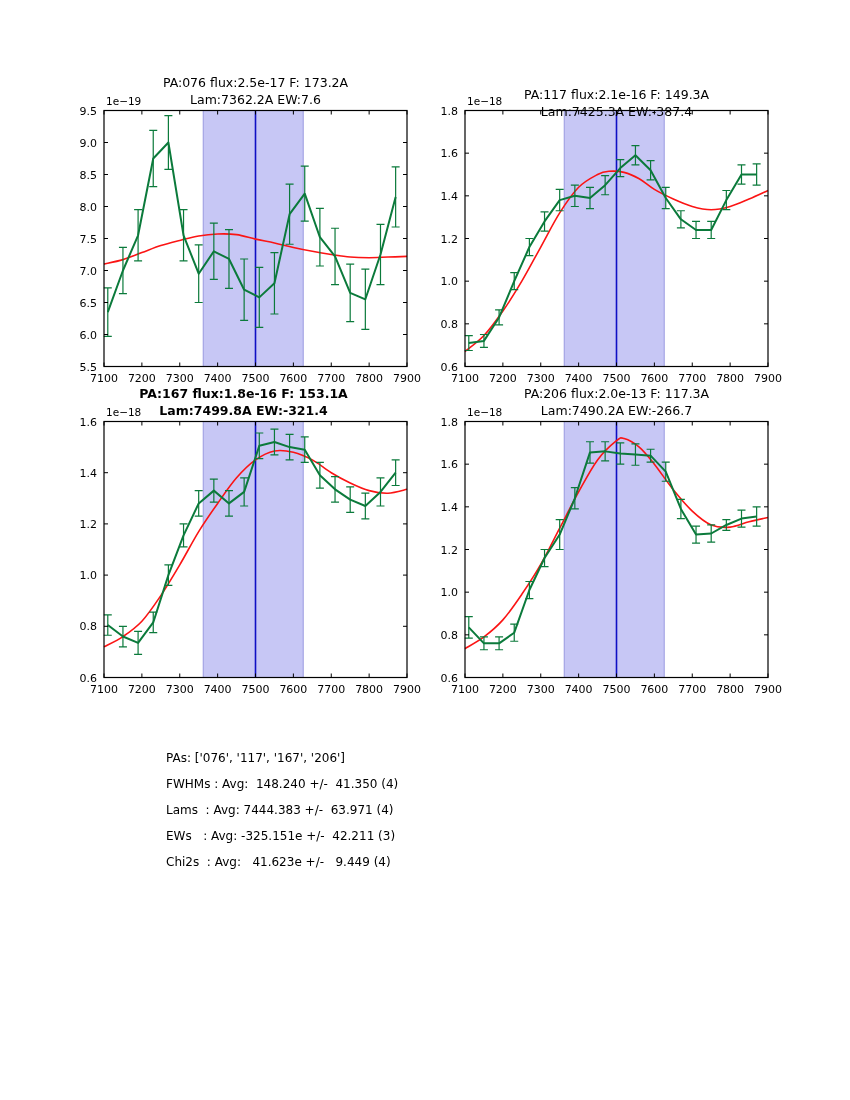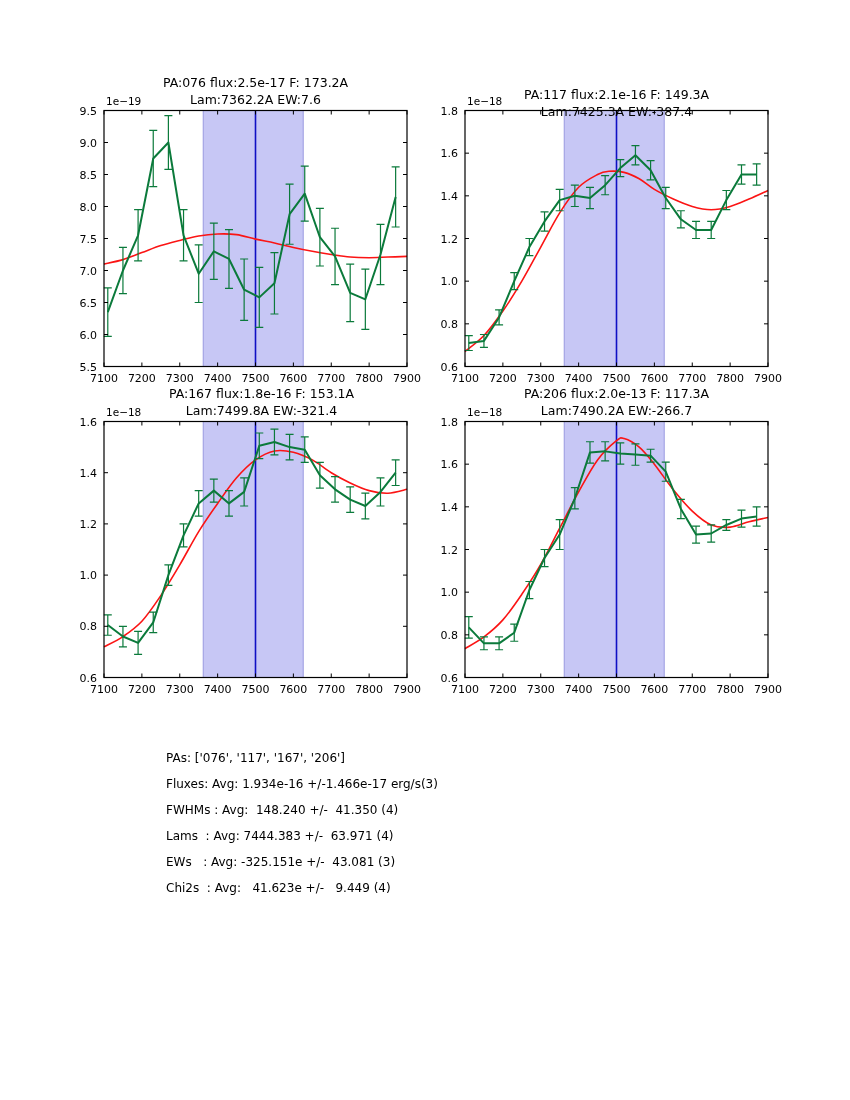--- a/index.html
+++ b/index.html
@@ -344,31 +344,30 @@
     </svg>
 
   <div class="sp-title" style="left:104px; top:74px; width:303px;">
     <div>PA:076 flux:2.5e-17 F: 173.2A</div>
     <div>Lam:7362.2A EW:7.6</div>
   </div>
   <div class="sp-title" style="left:465px; top:74px; width:303px;margin-top:12px;">
     <div>PA:117 flux:2.1e-16 F: 149.3A</div>
     <div>Lam:7425.3A EW:-387.4</div>
   </div>
-  <div class="sp-title" style="left:110px; top:385px; width:303px;">
+  <div class="sp-title" style="left:92px; top:385px; width:303px;font-weight:bold;">
     <div>PA:167 flux:1.8e-16 F: 153.1A</div>
     <div>Lam:7499.8A EW:-321.4</div>
   </div>
   <div class="sp-title" style="left:465px; top:385px; width:303px;">
     <div>PA:206 flux:2.0e-13 F: 117.3A</div>
     <div>Lam:7490.2A EW:-266.7</div>
   </div>
 
   <div class="summary">
     <div class="line">PAs: ['076', '117', '167', '206']</div>
-    <div class="line">Fluxes: Avg: 1.934e-16 +/-1.466e-17 erg/s(3)</div>
     <div class="line">FWHMs : Avg:  148.240 +/-  41.350 (4)</div>
     <div class="line">Lams  : Avg: 7444.383 +/-  63.971 (4)</div>
-    <div class="line">EWs   : Avg: -325.151e +/-  43.081 (3)</div>
+    <div class="line">EWs   : Avg: -325.151e +/-  42.211 (3)</div>
     <div class="line">Chi2s  : Avg:   41.623e +/-   9.449 (4)</div>
   </div>
 
 </div>
 
 </body></html>

